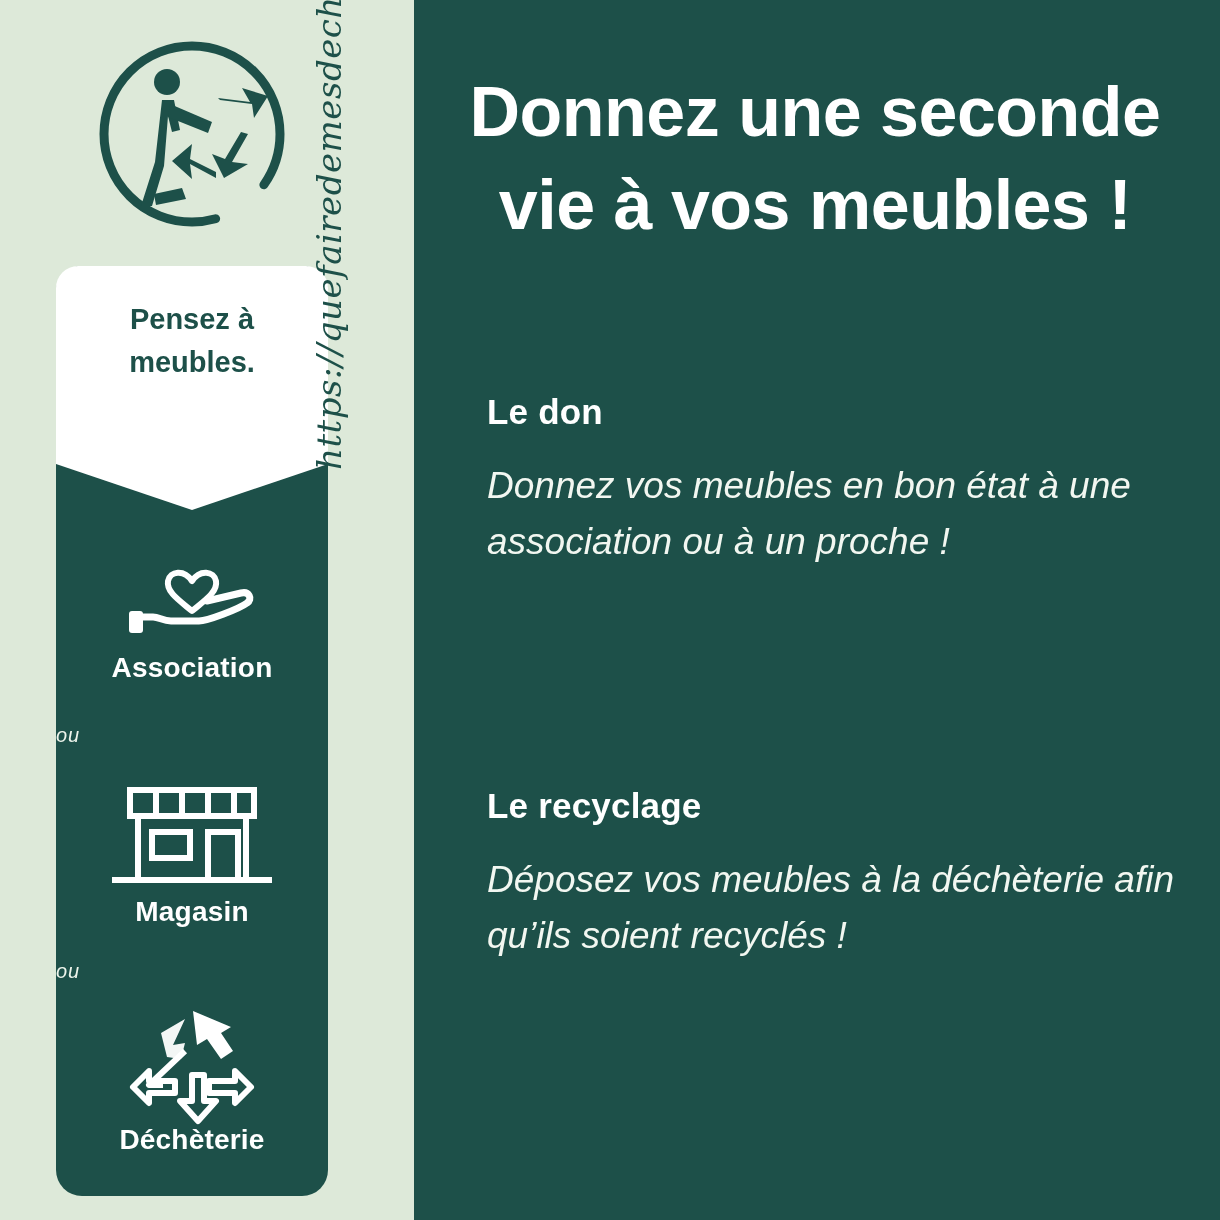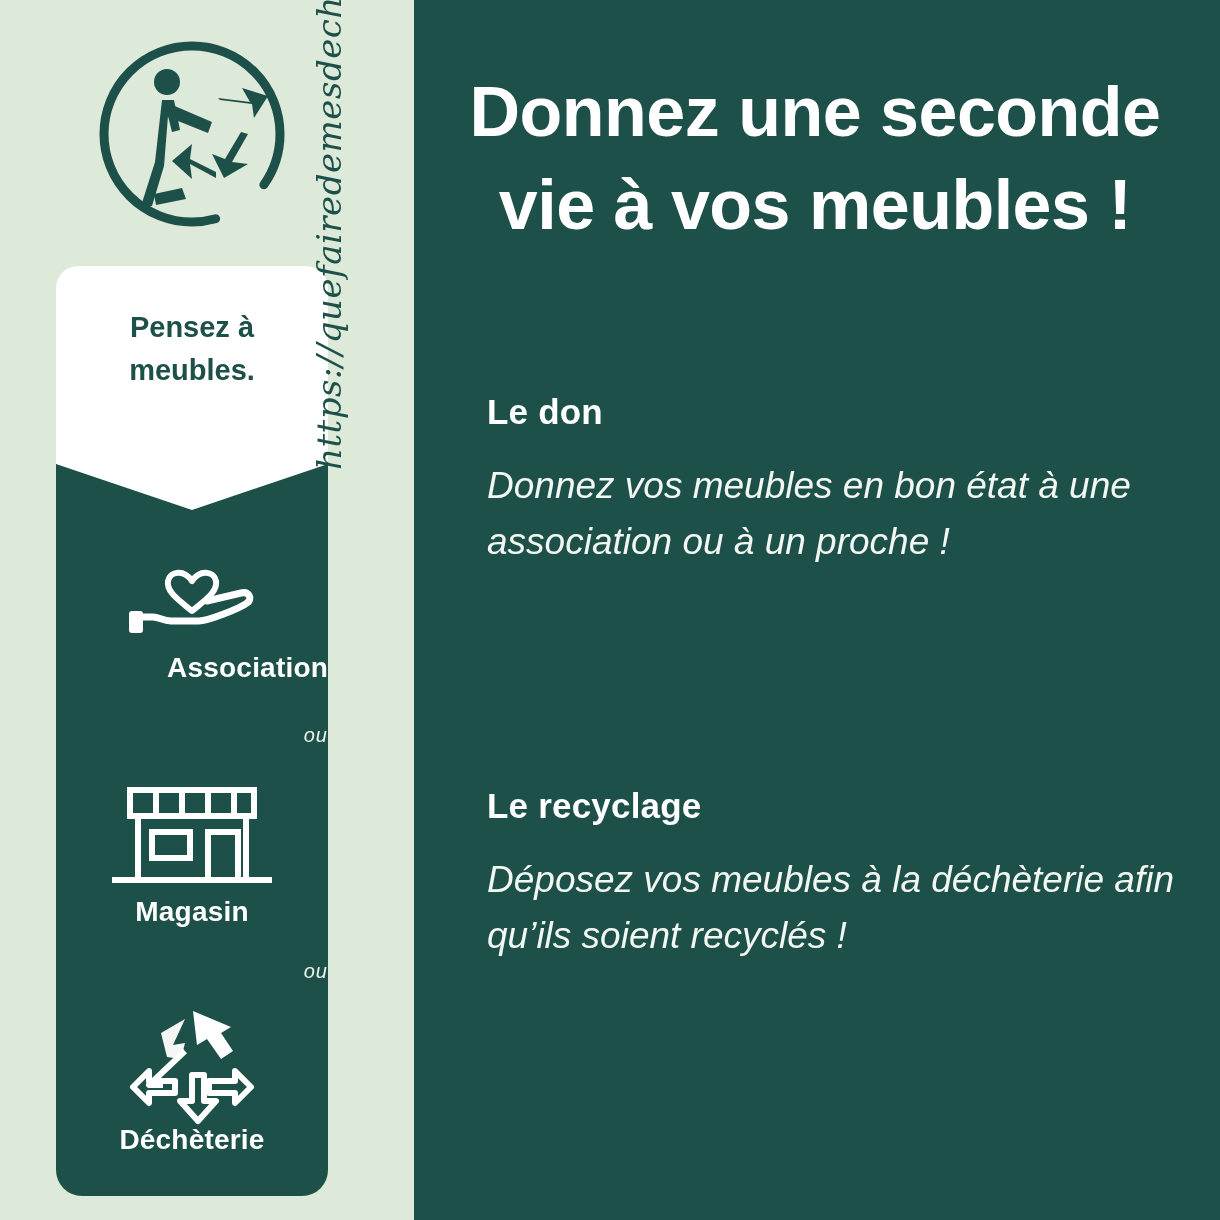--- a/index.html
+++ b/index.html
@@ -54,21 +54,21 @@
     height: 198px;
     background: #fff;
     border-radius: 22px 22px 0 0;
     box-sizing: border-box;
   }
   .ribbon-head-inner {
     position: absolute;
     left: 0;
     top: 0;
     width: 272px;
-    padding-top: 40px;
+    padding-top: 32px;
     text-align: center;
     color: #1d5049;
     font-weight: bold;
     font-size: 29px;
     line-height: 1.48;
   }
   .notch-wrap {
     position: absolute;
     left: 0;
     top: 196px;
@@ -89,28 +89,28 @@
     align-items: center;
     justify-content: center;
     height: 110px;
   }
   .step .label {
     font-size: 28px;
     font-weight: bold;
     letter-spacing: 0.2px;
     margin-top: 4px;
   }
-  .step-assoc { top: 272px; text-align: right; }
+  .step-assoc { top: 272px; }
   .step-shop  { top: 516px; }
   .step-dech  { top: 744px; }
 
   .or {
     position: absolute;
     width: 272px;
-    text-align: right;
+    text-align: left;
     color: #eef5ec;
     font-size: 20px;
     font-style: italic;
     letter-spacing: 1px;
   }
   .or-1 { top: 458px; }
   .or-2 { top: 694px; }
 
   
   .url {

